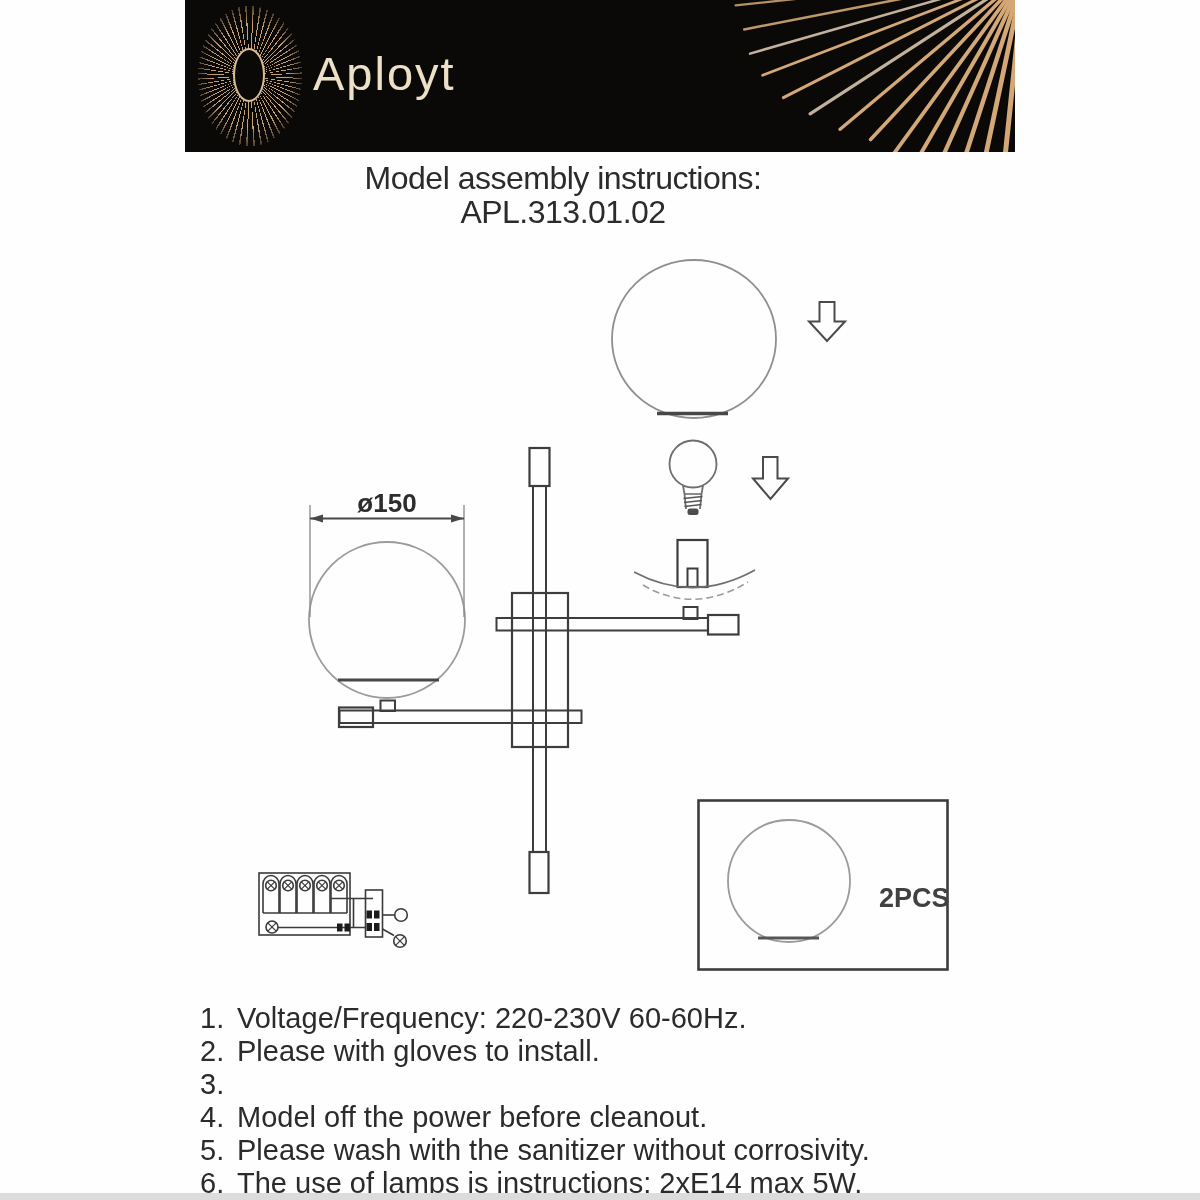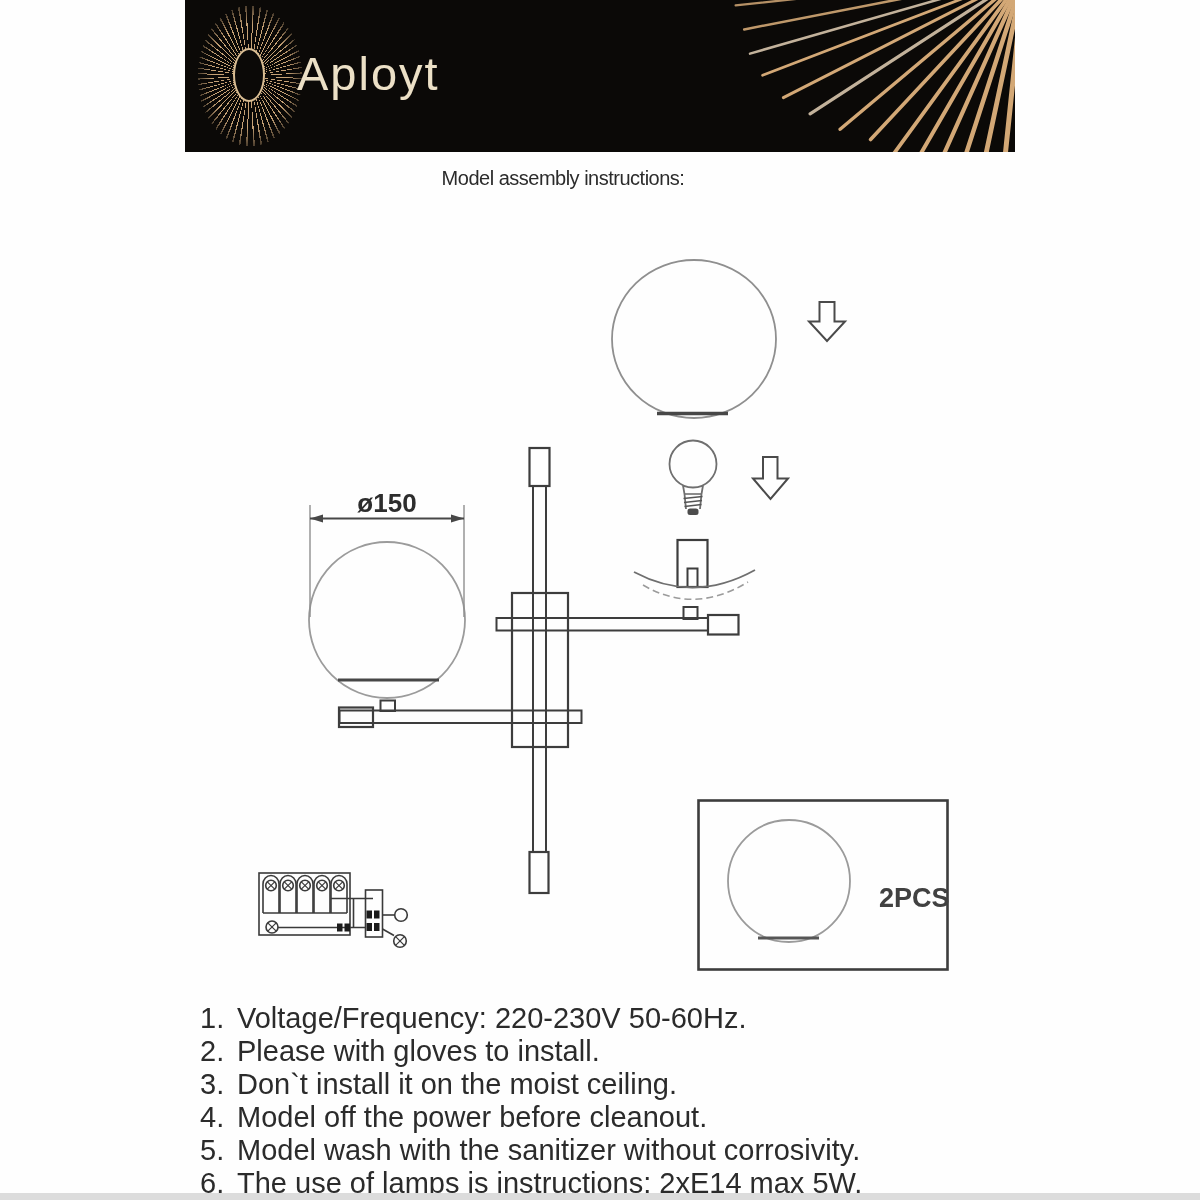--- a/index.html
+++ b/index.html
@@ -8,26 +8,26 @@
     font-family:"Liberation Sans",sans-serif;overflow:hidden;
   }
   
   .banner{position:absolute;left:185px;top:0;width:830px;height:152px;background:#0b0907;overflow:hidden;}
   .starburst{position:absolute;left:13px;top:6px;width:104px;height:140px;border-radius:50%;
     background:repeating-conic-gradient(from 2deg,#c7a276 0deg 1.3deg,transparent 1.3deg 6deg);}
   .starburst::after{content:"";position:absolute;inset:0;border-radius:50%;
     background:radial-gradient(ellipse at center,rgba(11,9,7,0) 52%,#0b0907 80%);}
   .starburst-core{position:absolute;left:35px;top:42px;width:28px;height:50px;background:#0b0907;
     border:2px solid #d9bd93;border-radius:50%;z-index:2;}
-  .brand{position:absolute;left:112px;top:50%;transform:translateY(-54%);
+  .brand{position:absolute;left:128px;top:50%;transform:translateY(-54%);
     font-size:47px;color:#ece0c6;letter-spacing:2px;font-weight:400;}
   .corner-rays{position:absolute;right:0;top:0;}
   
   .title-block{position:absolute;left:163px;top:161px;width:800px;text-align:center;
-    color:#2b2b2b;font-size:20px;line-height:34px;letter-spacing:-0.5px;}
+    color:#2b2b2b;font-size:32px;line-height:34px;letter-spacing:-0.5px;}
   
   .drawing{position:absolute;left:180px;top:250px;}
   .drawing text{font-family:"Liberation Sans",sans-serif;}
   
   .instructions{position:absolute;left:200px;top:1002px;width:860px;
     font-size:29px;line-height:33px;color:#2b2b2b;}
   .inst-row{display:flex;}
   .inst-num{width:37px;flex:none;}
   .page-edge{position:absolute;left:0;top:1193px;width:1200px;height:7px;background:#dcdcdc;}
 </style>
@@ -54,20 +54,21 @@
       <line x1="839" y1="-25" x2="733" y2="212" stroke-width="4.2"></line>
       <line x1="839" y1="-25" x2="759" y2="222" stroke-width="4.5"></line>
       <line x1="839" y1="-25" x2="785" y2="229" stroke-width="4.8"></line>
       <line x1="839" y1="-25" x2="812" y2="234" stroke-width="5"></line>
     </g>
   </svg>
 </div>
 
 <div class="title-block">
   <div>Model assembly instructions:</div>
+  <div>APL.313.01.02</div>
 </div>
 
 <svg class="drawing" width="800" height="740" viewBox="180 250 800 740">
 
   <g>
     <ellipse cx="694" cy="339" rx="82" ry="79" stroke="#8f8f8f" stroke-width="1.8" fill="none"></ellipse>
     <line x1="657" y1="413.5" x2="728" y2="413.5" stroke="#474747" stroke-width="3.5"></line>
   </g>
 
   <path d="M819.5 302 H834.5 V321.5 H845 L827 341 L809 321.5 H819.5 Z" stroke="#4a4a4a" stroke-width="2" fill="none" stroke-linejoin="miter"></path>
@@ -168,37 +169,36 @@
     <rect x="698.5" y="800.5" width="249" height="169" stroke="#3d3d3d" stroke-width="2.6" fill="none"></rect>
     <circle cx="789" cy="881" r="61" stroke="#9b9b9b" stroke-width="1.8" fill="none"></circle>
     <line x1="758" y1="938" x2="819" y2="938" stroke="#565656" stroke-width="3"></line>
     <text x="879" y="907" font-size="27" font-weight="600" fill="#414141">2PCS</text>
   </g>
 </svg>
 
 <div class="instructions">
   <div class="inst-row">
     <span class="inst-num">1.</span>
-    <span class="inst-text">Voltage/Frequency: 220-230V 50-60Hz.</span>
+    <span class="inst-text">Voltage/Frequency: 220-230V 60-60Hz.</span>
   </div>
   <div class="inst-row">
     <span class="inst-num">2.</span>
     <span class="inst-text">Please with gloves to install.</span>
   </div>
   <div class="inst-row">
     <span class="inst-num">3.</span>
-    <span class="inst-text">Don`t install it on the moist ceiling.</span>
   </div>
   <div class="inst-row">
     <span class="inst-num">4.</span>
     <span class="inst-text">Model off the power before cleanout.</span>
   </div>
   <div class="inst-row">
     <span class="inst-num">5.</span>
-    <span class="inst-text">Model wash with the sanitizer without corrosivity.</span>
+    <span class="inst-text">Please wash with the sanitizer without corrosivity.</span>
   </div>
   <div class="inst-row">
     <span class="inst-num">6.</span>
     <span class="inst-text">The use of lamps is instructions: 2xE14 max 5W.</span>
   </div>
 </div>
 
 <div class="page-edge"></div>
 
 </body></html>

